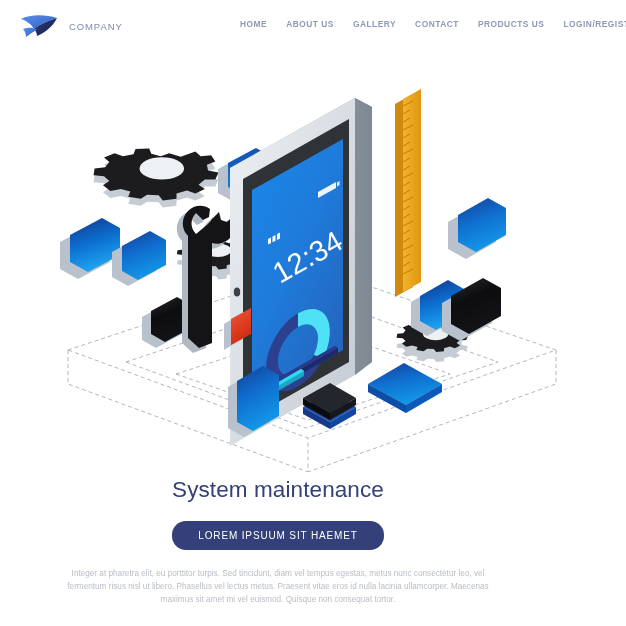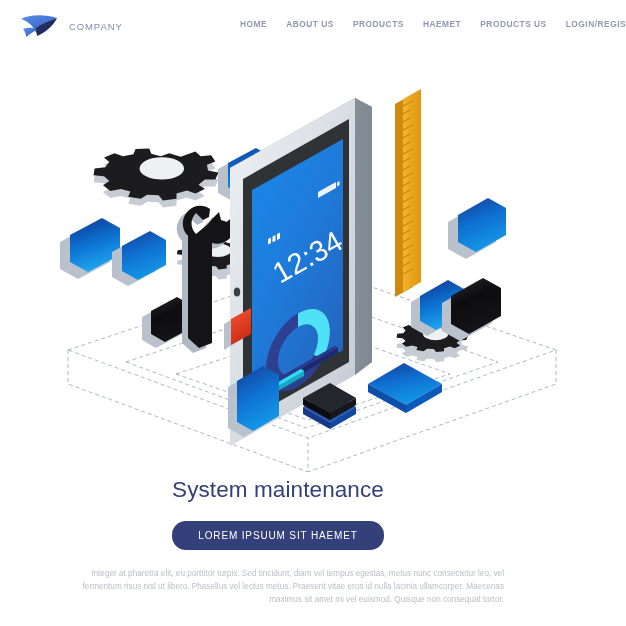--- a/index.html
+++ b/index.html
@@ -49,21 +49,21 @@
   .cta {
     margin-top: 18px;
     background: #33407a; color: #ffffff;
     border: none; border-radius: 14px;
     padding: 9px 26px 9px 26px;
     font-family: "Liberation Sans", sans-serif;
     font-size: 10px; letter-spacing: 0.85px;
     cursor: pointer;
   }
   .body-copy {
-    margin-top: 17px; width: 452px; text-align: right;
+    margin-top: 17px; width: 452px; text-align: center;
     font-size: 8.2px; line-height: 1.62; color: #b9bdc6;
   }
 </style>
 </head>
 <body>
 
 <div class="page">
 
   <div class="header">
     <div class="brand">
@@ -81,22 +81,22 @@
         <path d="M1 6 C10 1, 26 1.5, 37 5 C28 8, 20 11, 14 16 C12 12, 7 8, 1 6 Z" fill="url(#lgBlue)"></path>
         <path d="M14 16 C20 11, 28 8, 37 5 C33 13, 26 19, 17 23 C17 21, 16 18, 14 16 Z" fill="url(#lgNavy)"></path>
         <path d="M3 16 C8 14, 13 14.5, 17 16.5 C13 19, 9 21.5, 6 24 C6 21, 5 18, 3 16 Z" fill="url(#lgBlue)"></path>
       </svg>
       <span class="brand-name">COMPANY</span>
     </div>
 
     <nav class="nav">
       <span class="nav-item">HOME</span>
       <span class="nav-item">ABOUT US</span>
-      <span class="nav-item">PRODUCTS</span>
-      <span class="nav-item">HAEMET</span>
+      <span class="nav-item">GALLERY</span>
+      <span class="nav-item">CONTACT</span>
       <span class="nav-item">PRODUCTS US</span>
       <span class="nav-item">LOGIN/REGISTER</span>
     </nav>
   </div>
 
   <div class="illustration">
     <svg viewBox="0 0 626 410">
       <defs>
         <linearGradient id="gBlueTile" x1="0" y1="0" x2="0.35" y2="1">
           <stop offset="0" stop-color="#163d96"></stop>

